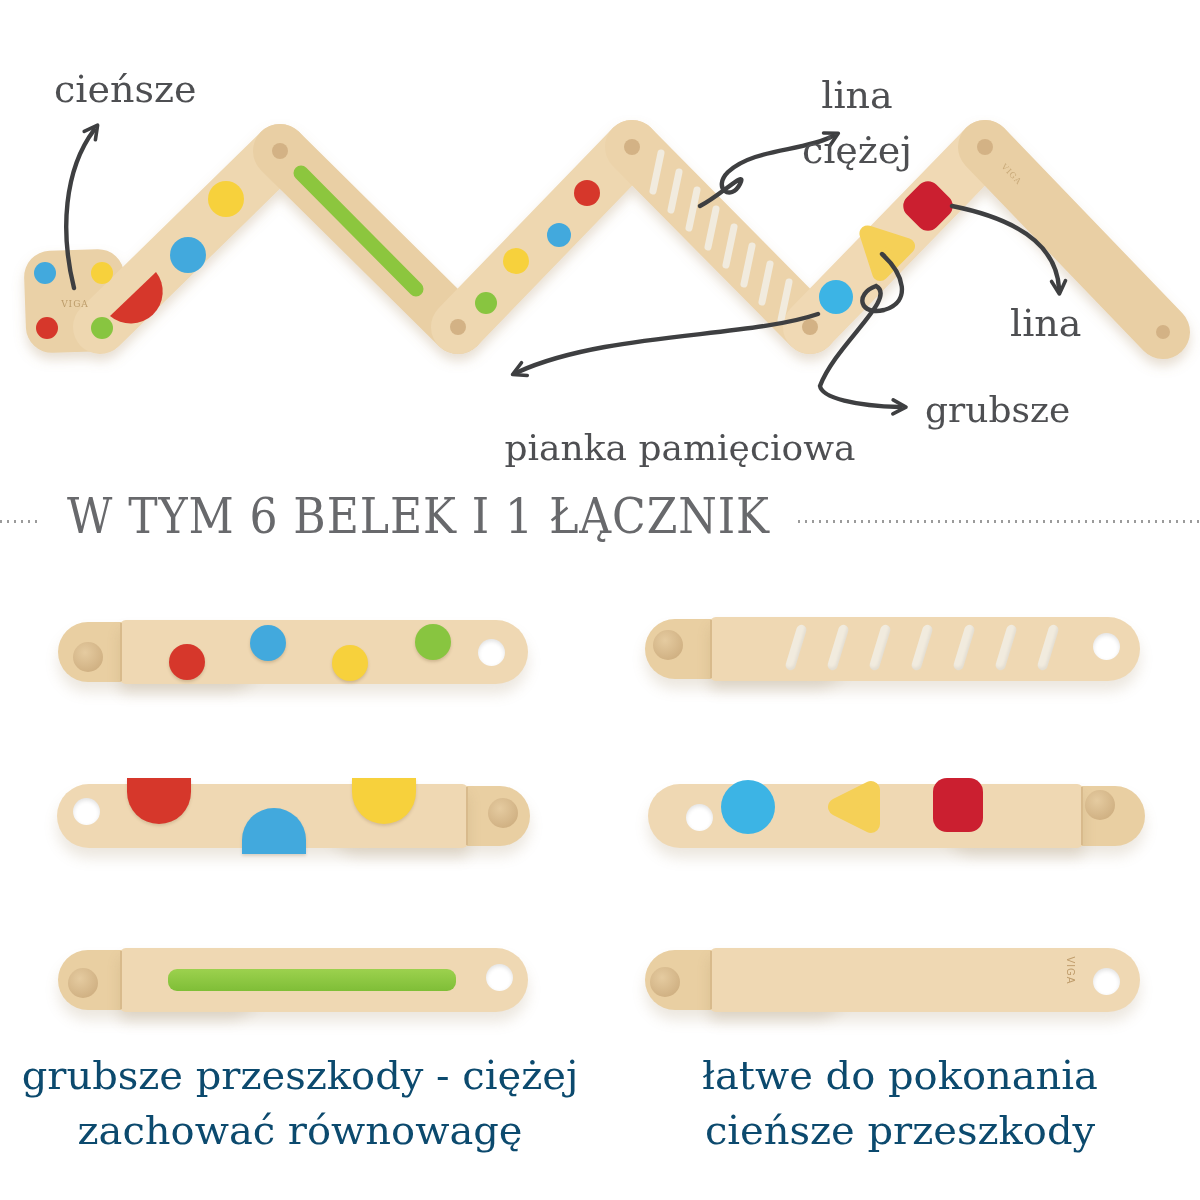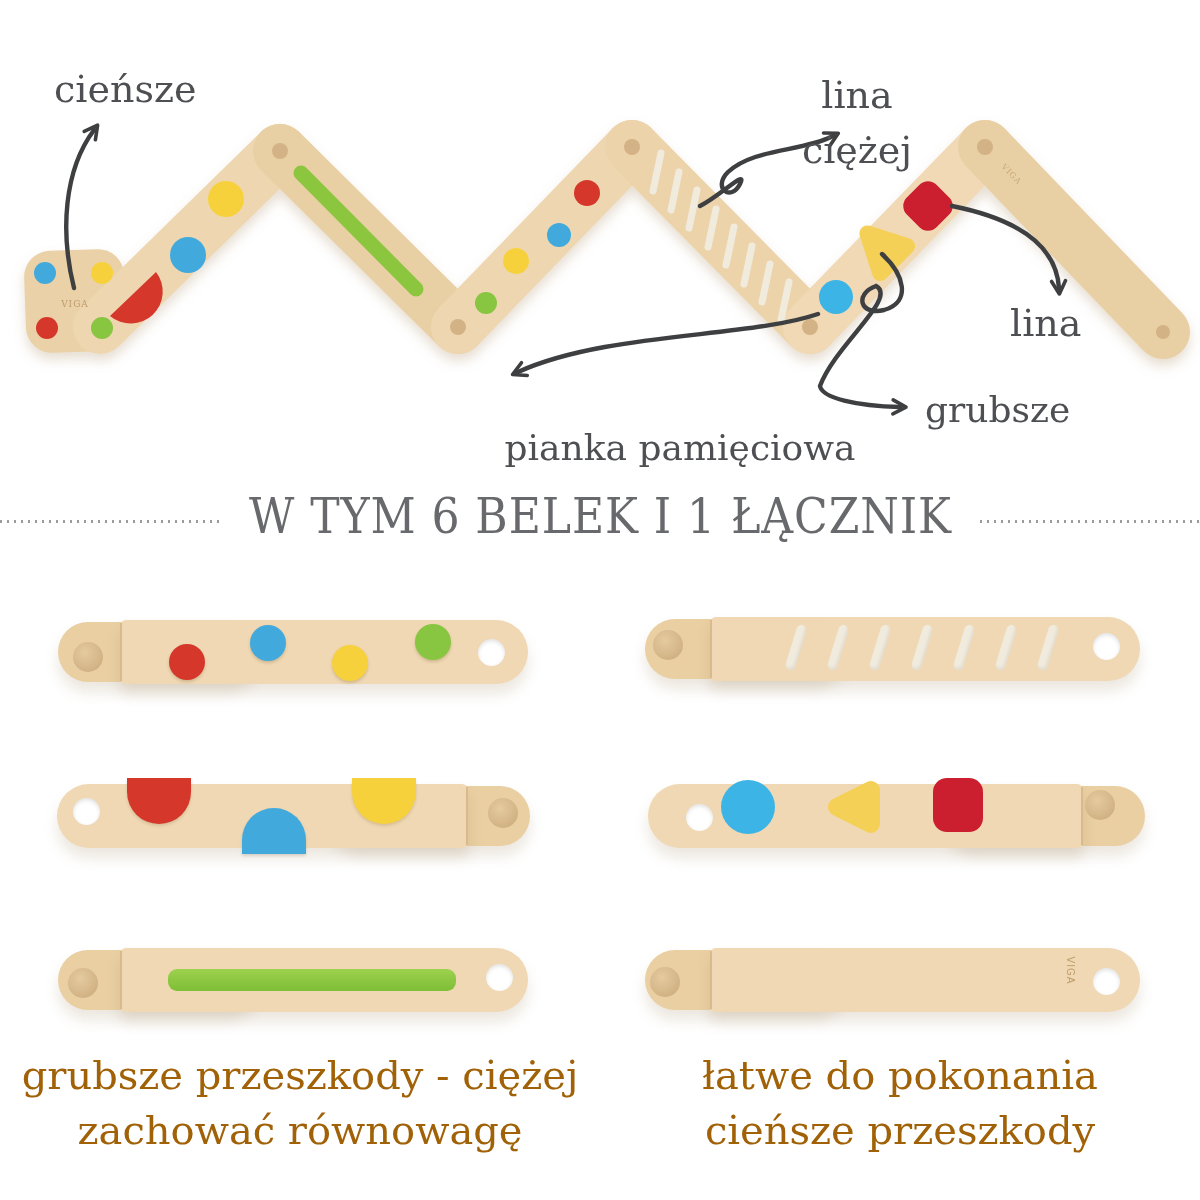--- a/index.html
+++ b/index.html
@@ -2,21 +2,21 @@
 <html><head>
 <meta charset="utf-8">
 <style>
   html,body{margin:0;padding:0;background:#ffffff;}
   .stage{position:relative;width:1200px;height:1200px;background:#ffffff;overflow:hidden;
          font-family:"DejaVu Serif","Liberation Serif",serif;}
   .lbl{position:absolute;color:#4e4f52;font-size:38px;line-height:1.45;white-space:nowrap;}
   .lbl.center{text-align:center;white-space:normal;margin-top:40px;}
   .divider{position:absolute;left:0;right:0;top:520px;height:3px;
            background:repeating-linear-gradient(to right,#9b9b9b 0 2px,transparent 2px 7px);}
-  .heading-wrap{position:absolute;left:0;top:488px;width:1200px;text-align:center;}
+  .heading-wrap{position:absolute;left:0;top:488px;width:1200px;}
   .heading{display:inline-block;background:#ffffff;padding:0 28px;font-size:49px;color:#68696c;
            letter-spacing:1px;transform:scaleX(.9);}
   
   .beam{position:absolute;height:64px;}
   .b-main,.b-sub{position:absolute;box-shadow:0 10px 14px rgba(150,120,75,.18);}
   .b-main{top:0;height:64px;background:#efd8b3;border-radius:33px;}
   .b-sub{top:2px;height:60px;background:#e9cfa2;border-radius:31px;}
   .seam{position:absolute;top:3px;bottom:3px;width:2px;background:#d8ba8c;}
   .peg{position:absolute;width:30px;height:30px;border-radius:50%;
        background:radial-gradient(circle at 40% 35%,#e5cba0,#c9a879);}
@@ -27,21 +27,21 @@
   .dome.down{border-radius:0 0 64px 64px;}
   .dome.up{border-radius:64px 64px 0 0;}
   .rope{position:absolute;width:10px;height:47px;border-radius:6px;background:#f1ebde;
         transform:rotate(17deg);box-shadow:inset -2px -2px 3px rgba(0,0,0,.06);}
   .gbar{position:absolute;height:22px;border-radius:9px;background:linear-gradient(#9cd14e,#7fbe37);}
   .felt{position:absolute;width:50px;height:54px;border-radius:14px;background:#cb1f30;}
   .foam{position:absolute;width:54px;height:54px;border-radius:50%;background:#3cb4e5;}
   .tri-svg{position:absolute;width:64px;height:64px;}
   .red{background:#d6372b;} .blue{background:#42a9dd;} .yellow{background:#f7d13c;} .green{background:#88c540;}
   .viga-vert{position:absolute;font-size:10px;color:#bf9c6b;letter-spacing:1px;transform:rotate(90deg);font-family:"Liberation Sans",sans-serif;}
-  .caption{position:absolute;width:600px;text-align:center;color:#a16207;font-size:40px;line-height:1.38;}
+  .caption{position:absolute;width:600px;text-align:center;color:#0c4a6e;font-size:40px;line-height:1.38;}
 </style>
 </head>
 <body>
 
 <div class="stage">
 
   <svg width="1200" height="470" viewBox="0 0 1200 470" style="position:absolute;left:0;top:0;">
     <defs>
       <marker id="ah" markerUnits="userSpaceOnUse" markerWidth="22" markerHeight="22" refX="11" refY="11" orient="auto">
         <path d="M4,4 L17,11 L4,18" fill="none" stroke="#3e3f41" stroke-width="3.6" stroke-linecap="round" stroke-linejoin="round"></path>

